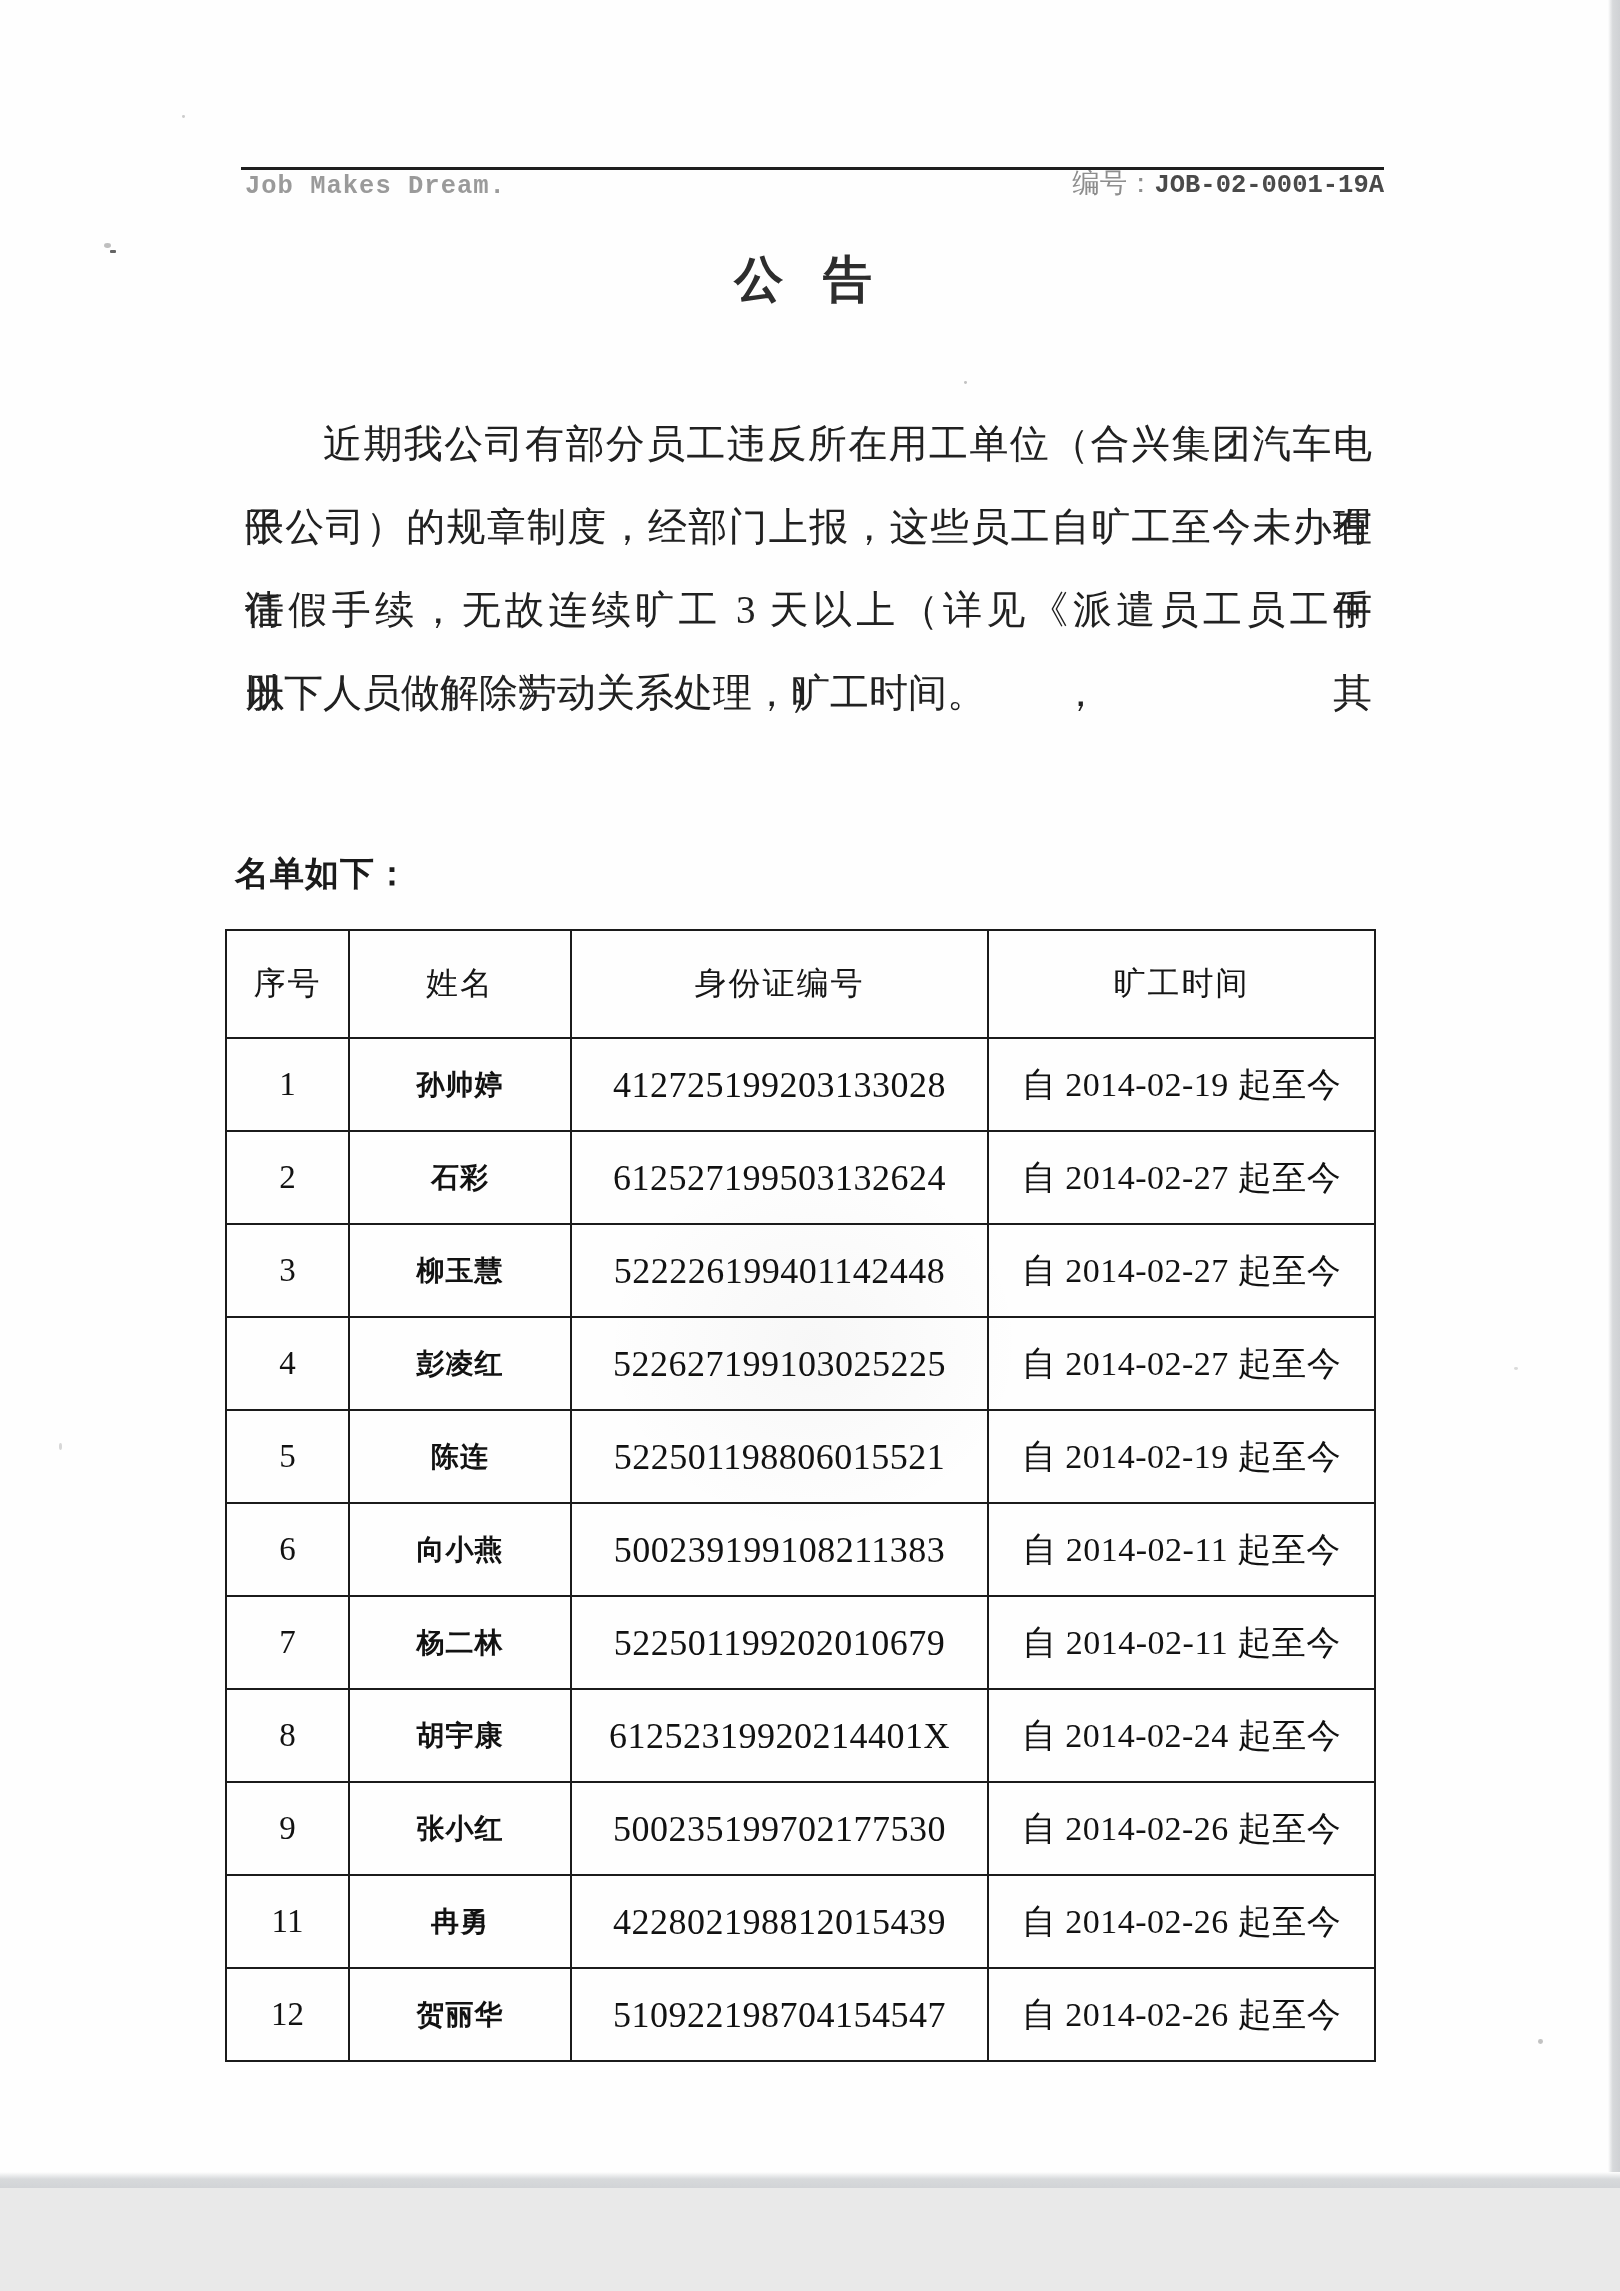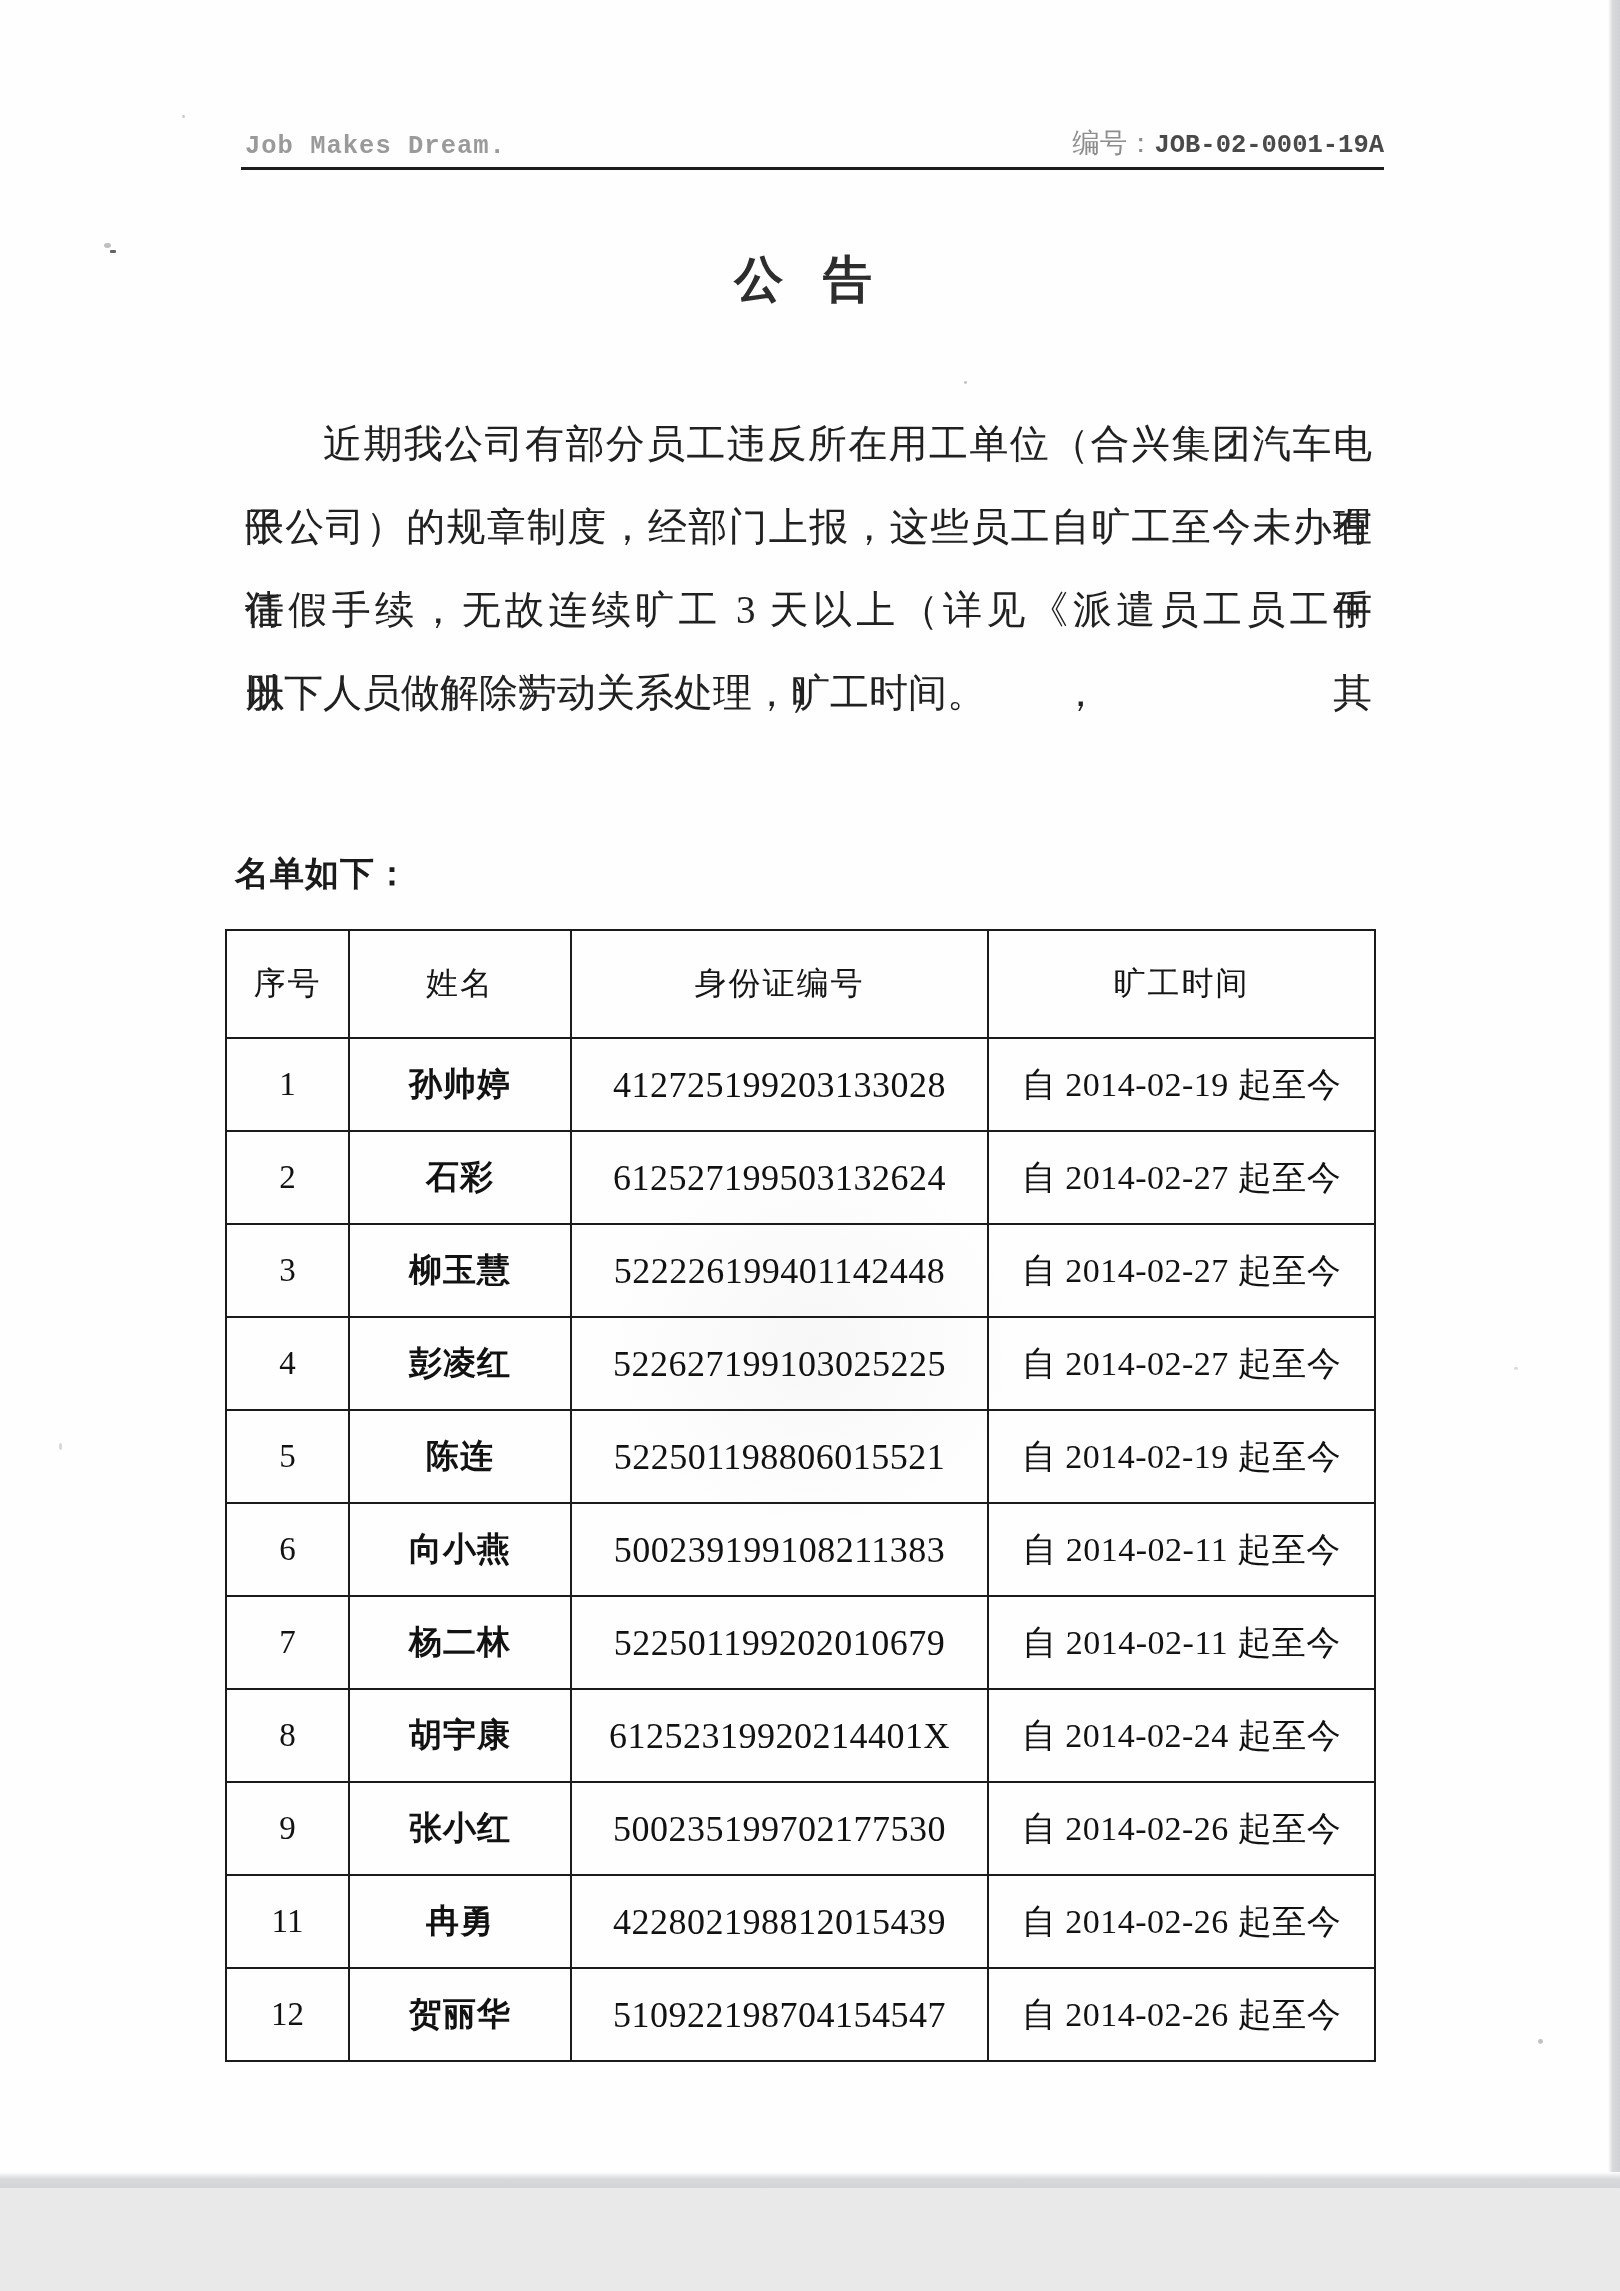--- a/index.html
+++ b/index.html
@@ -21,21 +21,21 @@
   .haze{position:absolute;left:608px;top:1157px;width:412px;height:372px;
     background:radial-gradient(closest-side,rgba(120,120,120,0.05),rgba(120,120,120,0));}
 
   
   .doc-header{
     position:absolute;left:245px;top:125px;width:1139px;
     display:flex;justify-content:space-between;align-items:flex-end;
     font-family:"Liberation Mono","DejaVu Sans Mono",monospace;
   }
   .slogan{font-size:25.5px;letter-spacing:1px;color:#9a9a9a;font-weight:700;}
-  .doc-no{font-size:25.5px;color:#4a4a4a;font-weight:700;white-space:nowrap;}
+  .doc-no{font-size:25.5px;color:#4a4a4a;font-weight:700;white-space:nowrap;margin-top:40px;}
   .doc-no .label{font-family:"Liberation Serif","DejaVu Serif",serif;color:#8d8d8d;font-size:27.4px;font-weight:400;}
   .header-rule{position:absolute;left:241px;top:167px;width:1143px;height:2.9px;background:#1e1e1e;}
 
   
   .doc-title{
     position:absolute;left:0;top:247px;width:1620px;
     text-align:center;font-size:49px;font-weight:700;color:#2d2d2d;
     letter-spacing:13.7px;
   }
 
@@ -55,21 +55,21 @@
   
   table.roster{
     position:absolute;left:225px;top:929px;width:1149px;
     border-collapse:collapse;table-layout:fixed;
     border:2.9px solid #1b1b1b;
   }
   .roster th,.roster td{border:2px solid #1b1b1b;text-align:center;vertical-align:middle;padding:0;}
   .roster th{height:106px;font-size:32px;font-weight:400;color:#161616;letter-spacing:2px;margin-left:32px;}
   .roster td{height:91px;color:#121212;}
   .col-seq{font-family:"Liberation Serif","DejaVu Serif",serif;font-size:33px;}
-  .col-name{font-family:"Liberation Sans","DejaVu Sans",sans-serif;font-size:33px;font-weight:700;letter-spacing:1px;}
+  .col-name{font-family:"Liberation Sans","DejaVu Sans",sans-serif;font-size:28px;font-weight:700;letter-spacing:1px;}
   .col-id{font-family:"Liberation Serif","DejaVu Serif",serif;font-size:36px;letter-spacing:0.5px;}
   .col-date{font-family:"Liberation Serif","DejaVu Serif",serif;font-size:34px;letter-spacing:0.5px;}
 </style>
 </head>
 <body>
 
 <div class="page">
 
   <div class="haze"></div>
 

